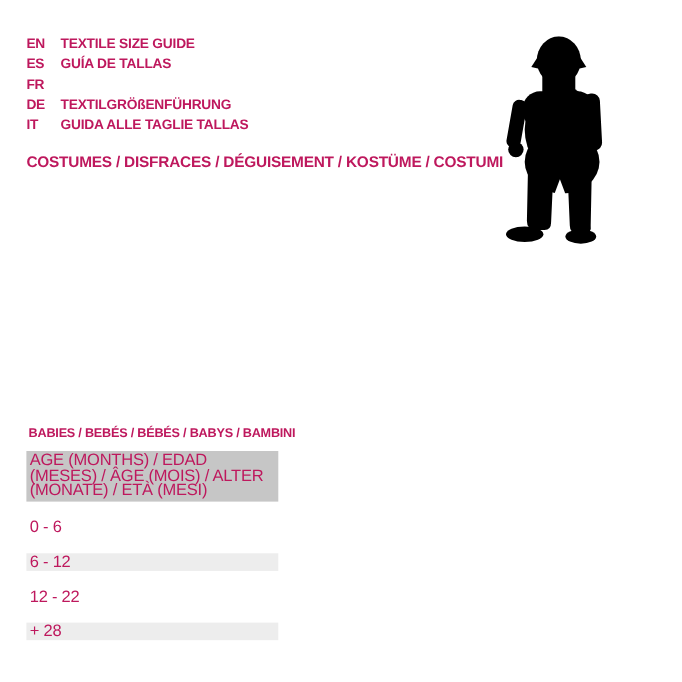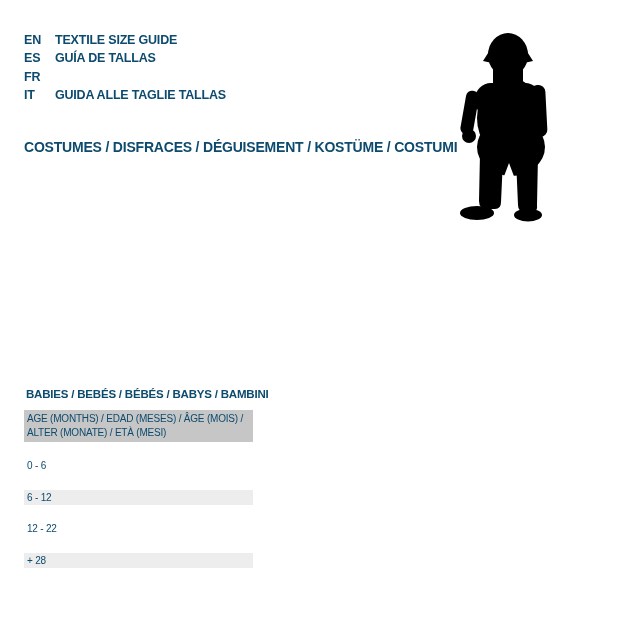--- a/index.html
+++ b/index.html
@@ -6,21 +6,21 @@
     margin: 0;
     padding: 0;
     background: #ffffff;
   }
   .canvas {
     position: relative;
     width: 620px;
     height: 620px;
     background: #ffffff;
     font-family: "Liberation Sans", sans-serif;
-    color: #0c4a6e;
+    color: #be185d;
     overflow: hidden;
   }
 
   
   .lang-list {
     position: absolute;
     left: 24px;
     top: 31px;
   }
   .lang-row {
@@ -62,21 +62,21 @@
     font-size: 11.5px;
     font-weight: 700;
     letter-spacing: -0.2px;
     white-space: nowrap;
   }
   .size-table {
     position: absolute;
     left: 24px;
     top: 410px;
     width: 229px;
-    font-size: 10px;
+    font-size: 15px;
     letter-spacing: -0.2px;
   }
   .size-table-header {
     background: #c6c6c6;
     padding: 2px 3px 3px 3px;
     line-height: 13.5px;
     font-weight: 400;
   }
   .size-table-rows .size-table-row {
     height: 15.5px;
@@ -98,20 +98,24 @@
     <div class="lang-row">
       <span class="lang-code">EN</span>
       <span class="lang-title">TEXTILE SIZE GUIDE</span>
     </div>
     <div class="lang-row">
       <span class="lang-code">ES</span>
       <span class="lang-title">GUÍA DE TALLAS</span>
     </div>
     <div class="lang-row">
       <span class="lang-code">FR</span>
+    </div>
+    <div class="lang-row">
+      <span class="lang-code">DE</span>
+      <span class="lang-title">TEXTILGRÖßENFÜHRUNG</span>
     </div>
     <div class="lang-row">
       <span class="lang-code">IT</span>
       <span class="lang-title">GUIDA ALLE TAGLIE TALLAS</span>
     </div>
   </div>
 
   <div class="category-line">COSTUMES / DISFRACES / DÉGUISEMENT / KOSTÜME / COSTUMI</div>
 
   <svg class="silhouette" viewBox="0 0 90 189" width="90" height="189" xmlns="http://www.w3.org/2000/svg" aria-hidden="true">

